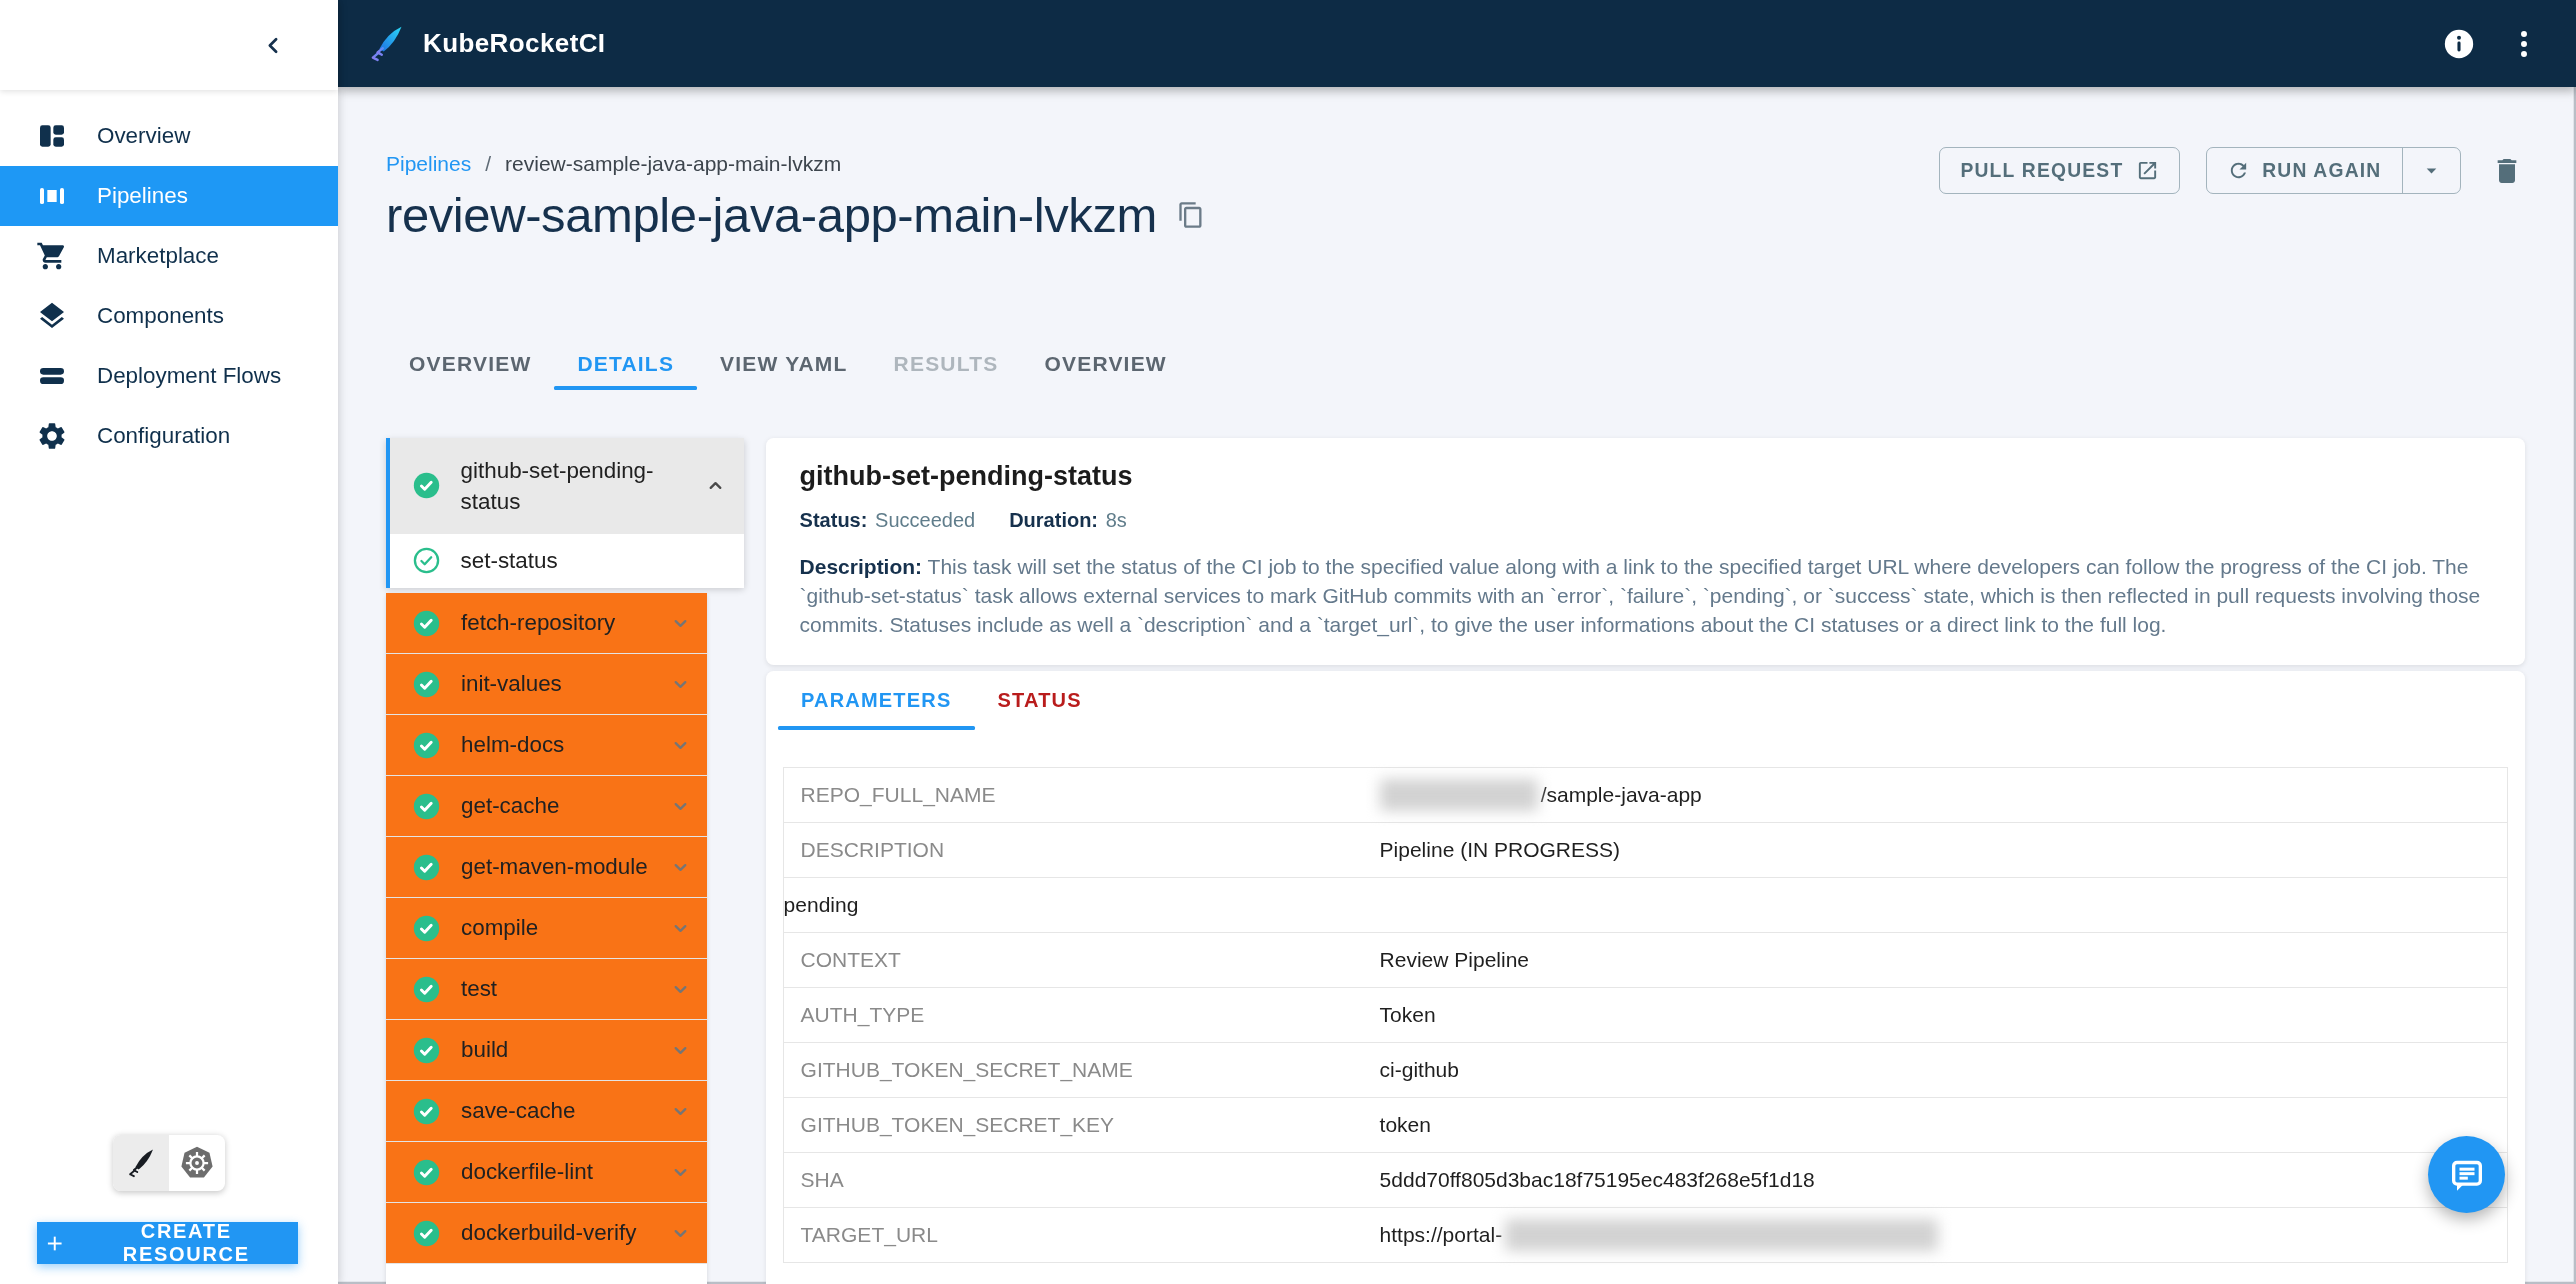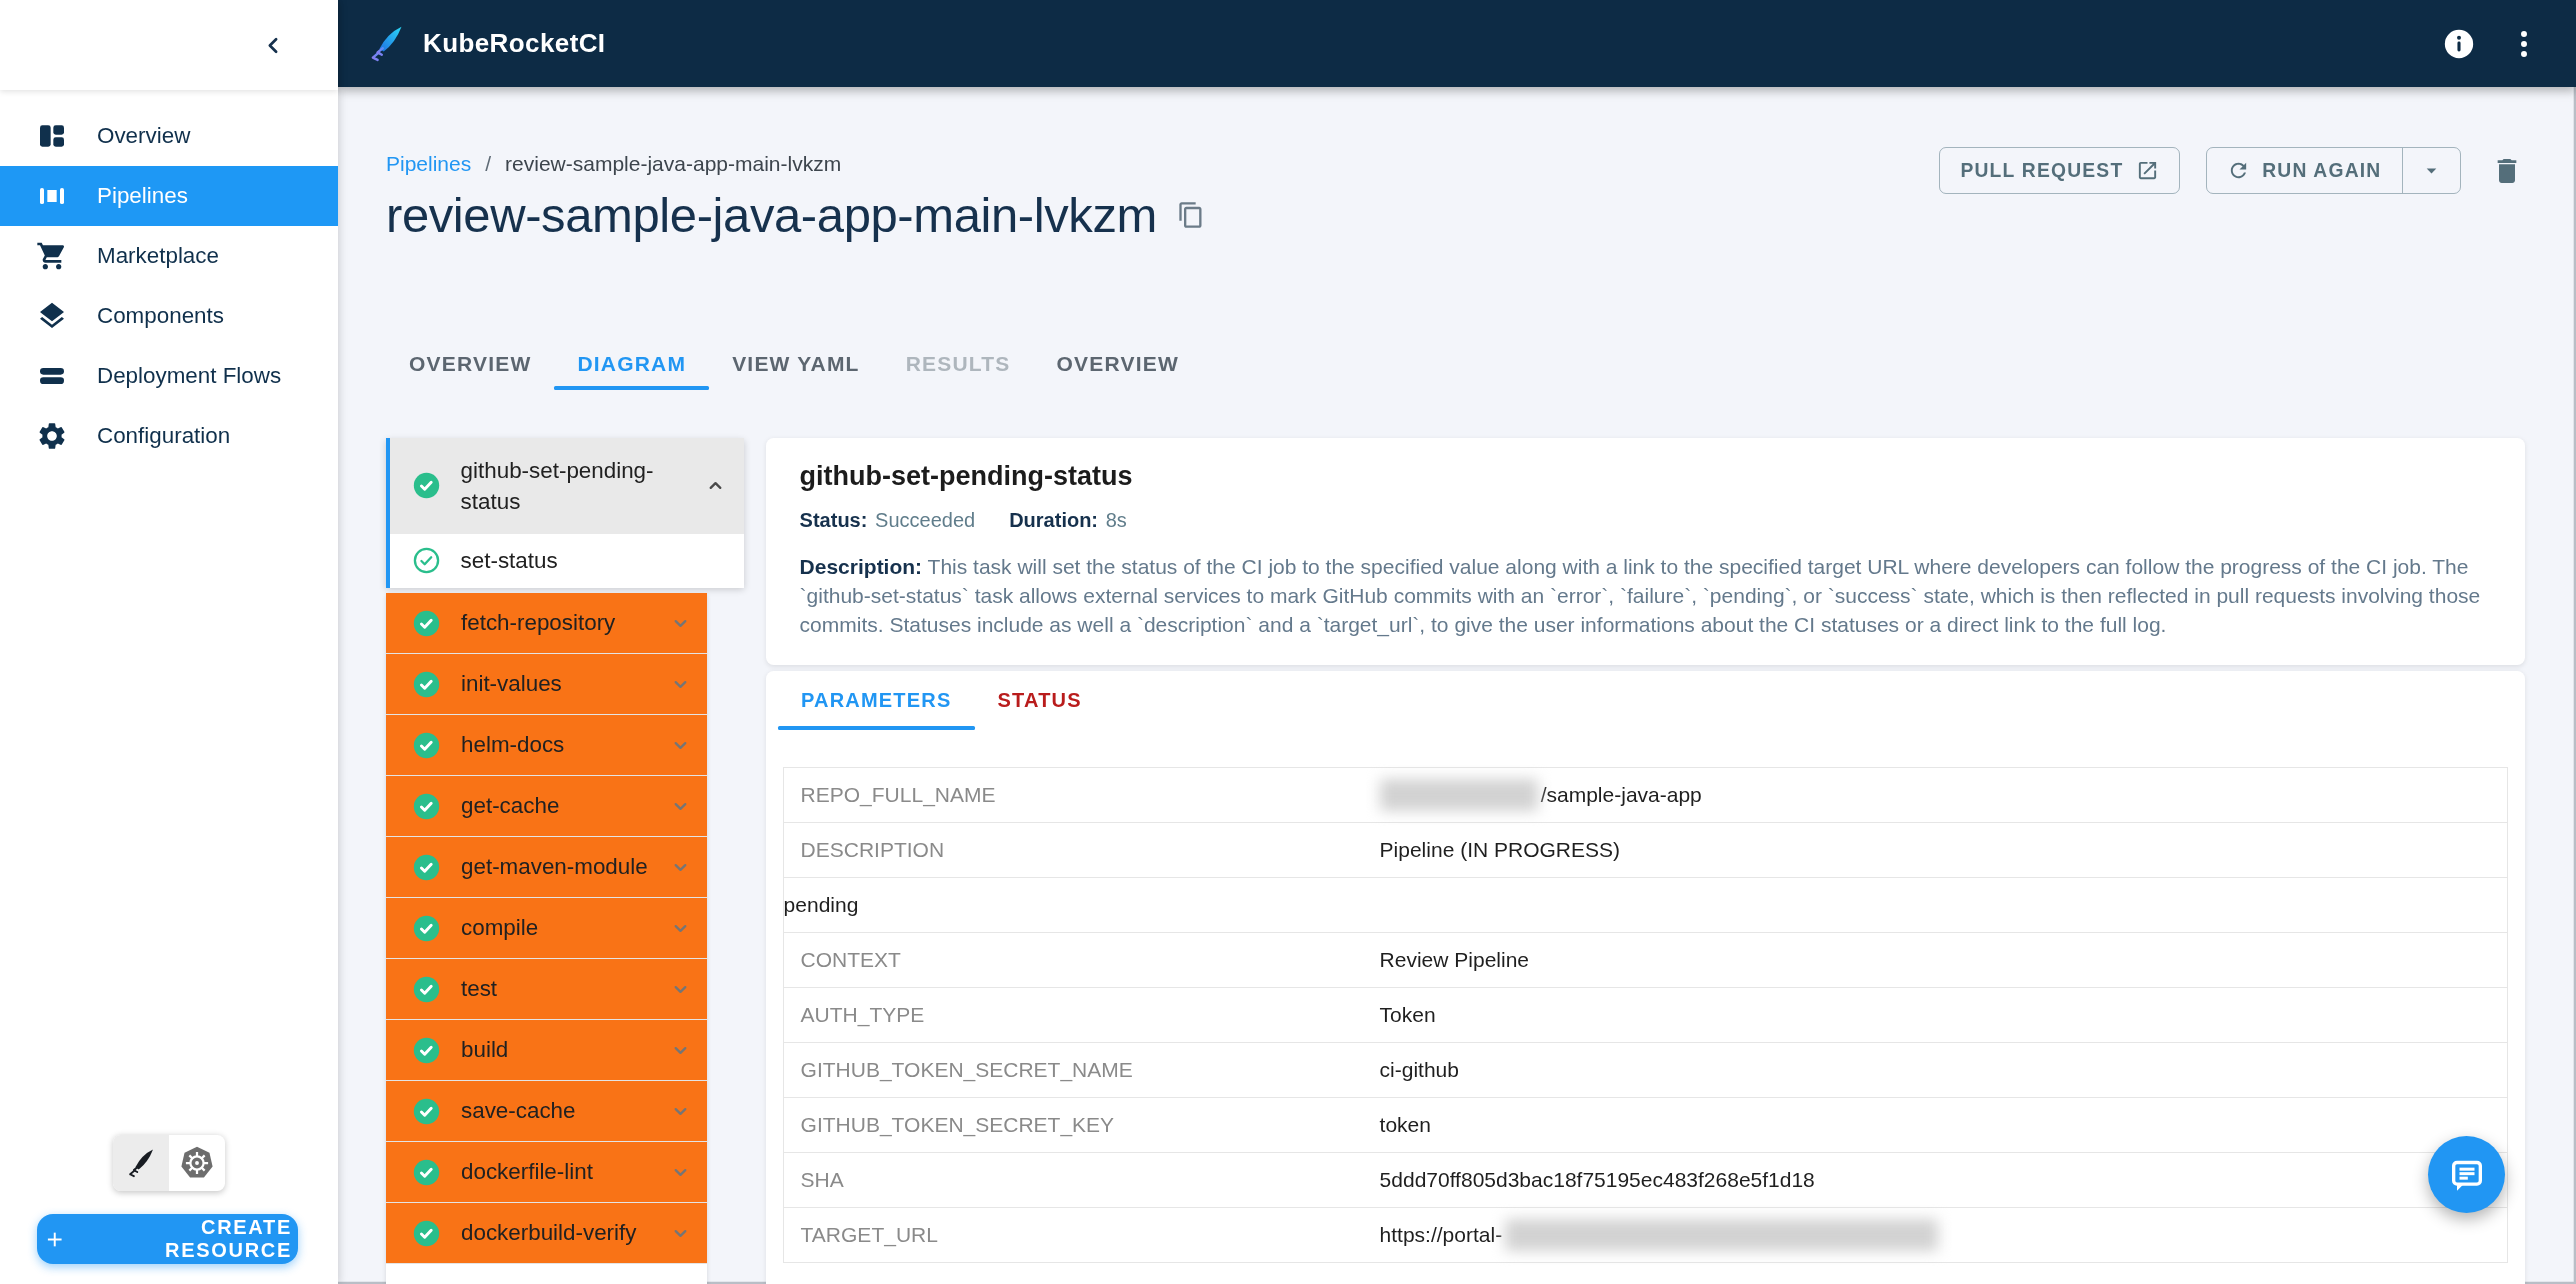--- a/index.html
+++ b/index.html
@@ -23,21 +23,21 @@
   .collapse-btn svg{width:25px;height:25px;}
   .nav{margin-top:15.5px;}
   .nav-item{height:60px;display:flex;align-items:center;gap:29px;padding-left:36px;color:#10304c;font-size:22.4px;cursor:pointer;}
   .nav-item svg{width:32px;height:32px;flex:0 0 32px;fill:#10304c;}
   .nav-item.active{background:#1e98f5;color:#fff;}
   .nav-item.active svg{fill:#fff;}
   .provider-toggle{position:absolute;left:113px;bottom:93px;display:flex;border-radius:7.7px;overflow:hidden;box-shadow:0 1.5px 6.2px rgba(0,0,0,.22);background:#fff;}
   .provider-seg{width:56px;height:56px;display:flex;align-items:center;justify-content:center;cursor:pointer;}
   .provider-seg.selected{background:#ececec;}
   .provider-seg svg{width:36px;height:36px;}
-  .create-btn{position:absolute;left:37px;bottom:20px;width:261px;height:50px;background:#2196f3;color:#fff;border:none;border-radius:16px;font-size:20px;font-weight:700;letter-spacing:1.7px;display:flex;align-items:center;justify-content:center;gap:14px;cursor:pointer;box-shadow:0 3.1px 9.3px rgba(33,150,243,.45);font-family:inherit;text-align:right;}
+  .create-btn{position:absolute;left:37px;bottom:20px;width:261px;height:42px;background:#2196f3;color:#fff;border:none;border-radius:0;font-size:20px;font-weight:700;letter-spacing:1.7px;display:flex;align-items:center;justify-content:center;gap:14px;cursor:pointer;box-shadow:0 3.1px 9.3px rgba(33,150,243,.45);font-family:inherit;}
   .create-btn svg{width:25px;height:25px;fill:#fff;}
 
   
   .main{position:absolute;left:338px;top:87px;right:0;bottom:0;padding:0 51px 0 48px;overflow:hidden;}
   .breadcrumb{margin-top:65px;font-size:21px;display:flex;gap:14px;align-items:center;}
   .breadcrumb .bc-link{color:#2196f3;cursor:pointer;}
   .breadcrumb .bc-sep{color:#5f6b76;}
   .breadcrumb .bc-current{color:#3d454d;}
   .title-row{margin-top:10.8px;display:flex;align-items:center;gap:20px;}
   .page-title{font-size:49px;color:#16314d;font-weight:400;letter-spacing:-0.4px;}
@@ -274,21 +274,21 @@
       <span class="page-title">review-sample-java-app-main-lvkzm</span>
       <span class="copy-icon">
         <svg viewBox="0 0 24 24">
             <path d="M16 1H4c-1.1 0-2 .9-2 2v14h2V3h12V1zm3 4H8c-1.1 0-2 .9-2 2v14c0 1.1.9 2 2 2h11c1.1 0 2-.9 2-2V7c0-1.1-.9-2-2-2zm0 16H8V7h11v14z"></path>
           </svg>
       </span>
     </div>
 
     <div class="tabs" id="tabs">
         <div class="tab">OVERVIEW</div>
-        <div class="tab active">DIAGRAM</div>
+        <div class="tab active">DETAILS</div>
         <div class="tab">VIEW YAML</div>
         <div class="tab disabled">RESULTS</div>
         <div class="tab">OVERVIEW</div>
       </div>
 
     <div class="content">
       <div class="task-col" id="taskcol">
           <div class="task-group">
             <div class="task-group-header">
               <svg viewBox="0 0 24 24" class="status-ic">

